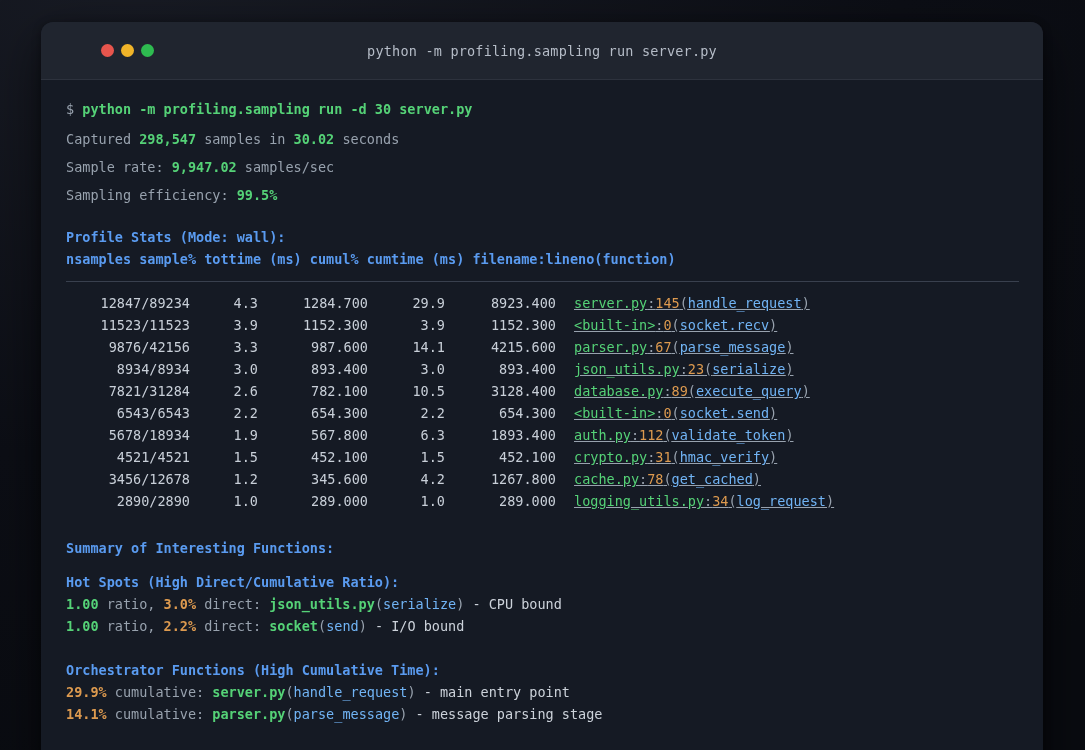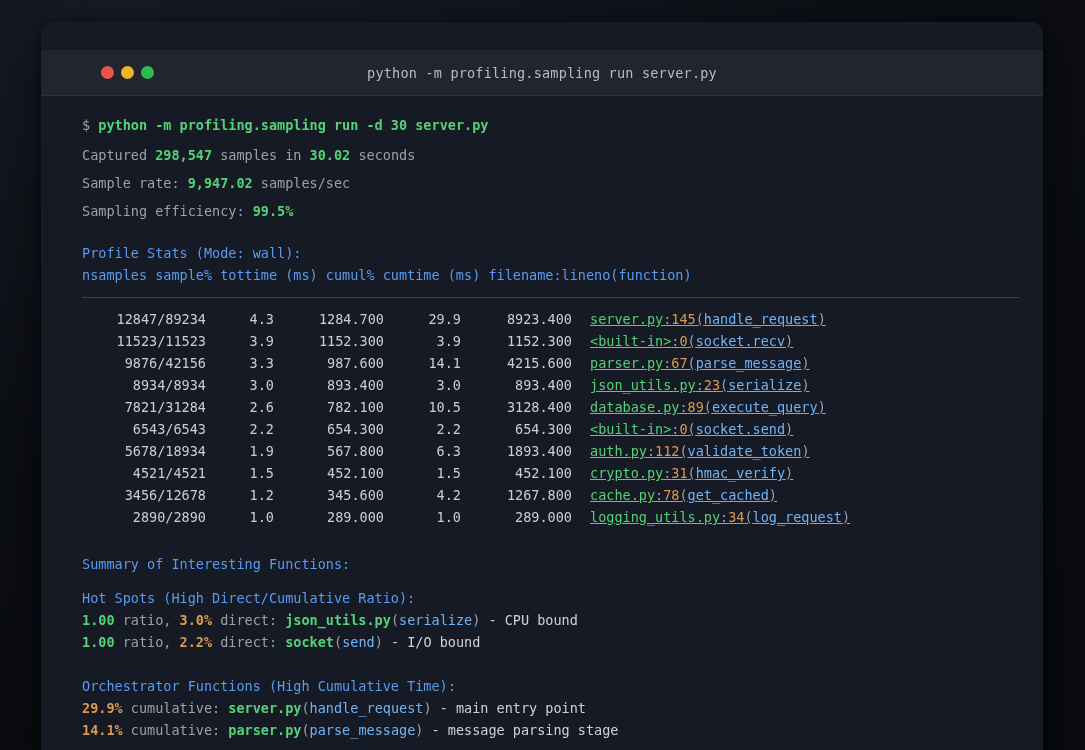--- a/index.html
+++ b/index.html
@@ -9,42 +9,42 @@
     font-family: "DejaVu Sans Mono", "Liberation Mono", monospace;
     font-size: 13.5px;
   }
   .window {
     position:absolute; left:41px; top:22px; width:1002px; height:760px;
     background:#151a24; border-radius:12px 12px 0 0;
     box-shadow: 0 18px 50px rgba(0,0,0,0.55), 0 2px 8px rgba(0,0,0,0.4);
     overflow:hidden;
   }
   .titlebar {
-    position:relative; height:46px; background:#20252f;
+    position:relative; height:58px; background:#20252f;
     border-bottom:1px solid #2d323d;
-    display:flex; align-items:center; justify-content:center;margin-top:28px;
+    display:flex; align-items:center; justify-content:center;
   }
   .lights { position:absolute; left:60px; top:0; height:100%; display:flex; align-items:center; gap:7px; }
   .light { width:13px; height:13px; border-radius:50%; border:none; padding:0; cursor:default; }
   .light.red { background:#e7554d; }
   .light.yellow { background:#f0b429; }
   .light.green { background:#2ebb50; }
   .title { color:#b5bcc7; font-size:13.5px; letter-spacing:0.2px; }
   .term {
-    padding:18px 24px 0 41px;
+    padding:18px 24px 0 25px;
     color:#98a2ae;
   }
   .line { height:22px; line-height:22px; white-space:pre; }
   .gray   { color:#98a2ae; }
   .bright { color:#ccd2da; }
   .green  { color:#55d277; }
   .greenb { color:#55d277; font-weight:bold; }
   .orange { color:#dd9a4f; }
   .orangeb{ color:#dd9a4f; font-weight:bold; }
-  .blueh  { color:#5a9bf0; font-weight:normal; }
+  .blueh  { color:#5a9bf0; font-weight:bold; }
   .fblue  { color:#71b4f5; } .mt6 {margin-top:6px;}
   .mt12{margin-top:12px;} .mt16{margin-top:8px;} .mt19{margin-top:22px;}
   .mt20{margin-top:20px;} .mt25{margin-top:25px;}
   .table-divider { height:1px; background:#39404e; margin:11px 0 10px 0; }
   .prow {
     display:grid;
     grid-template-columns:124px 68px 110px 77px 111px auto;
     height:22px; line-height:22px; white-space:pre;
   }
   .prow .num { text-align:right; color:#c8cfd8; }

